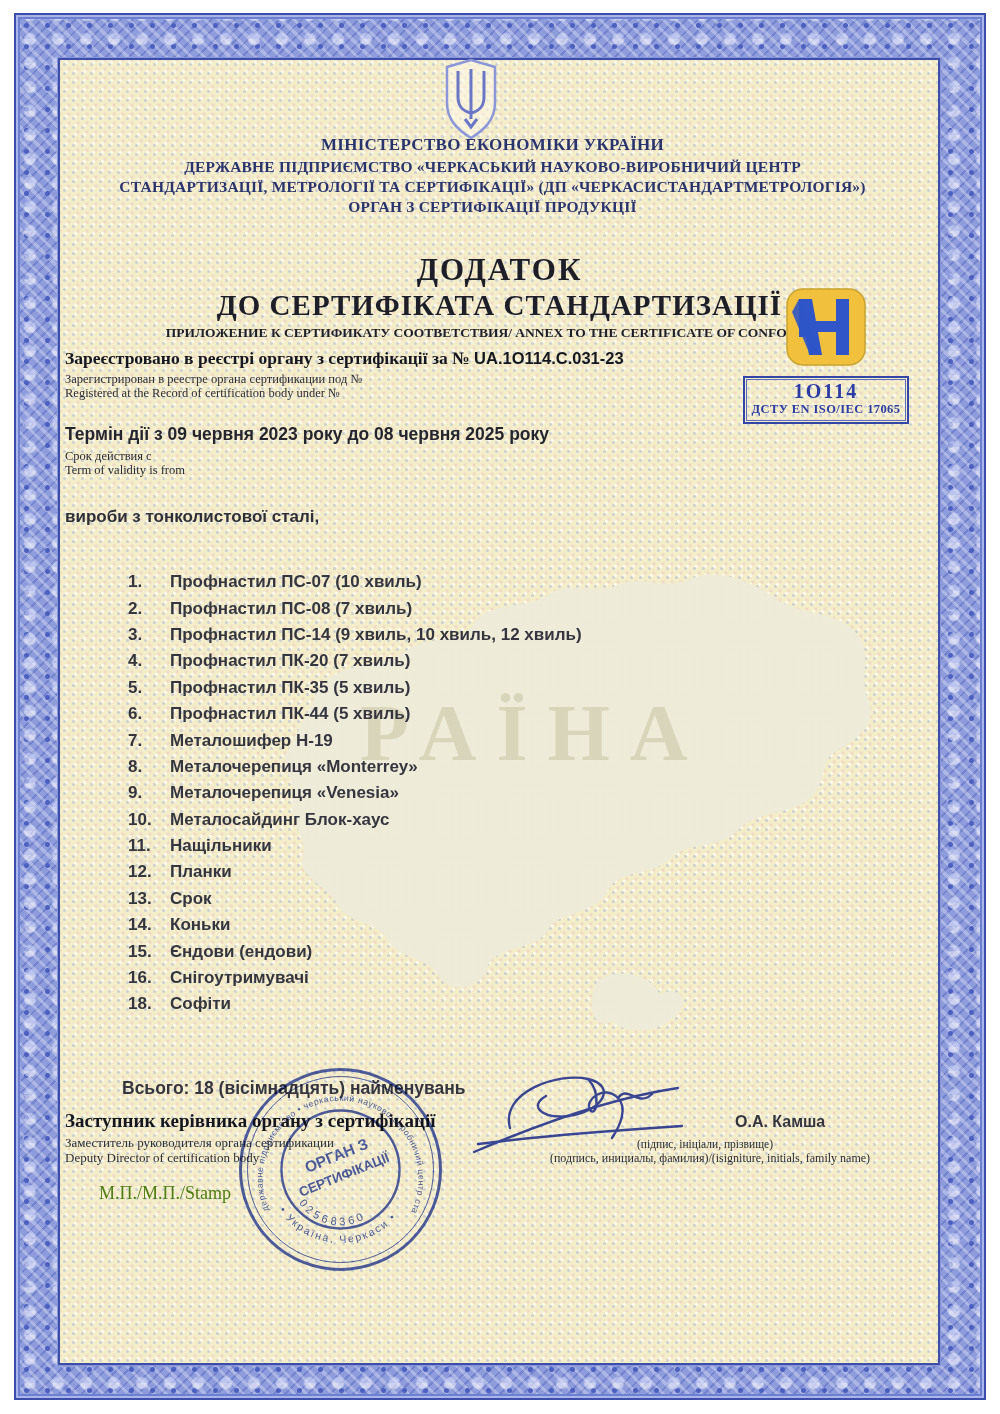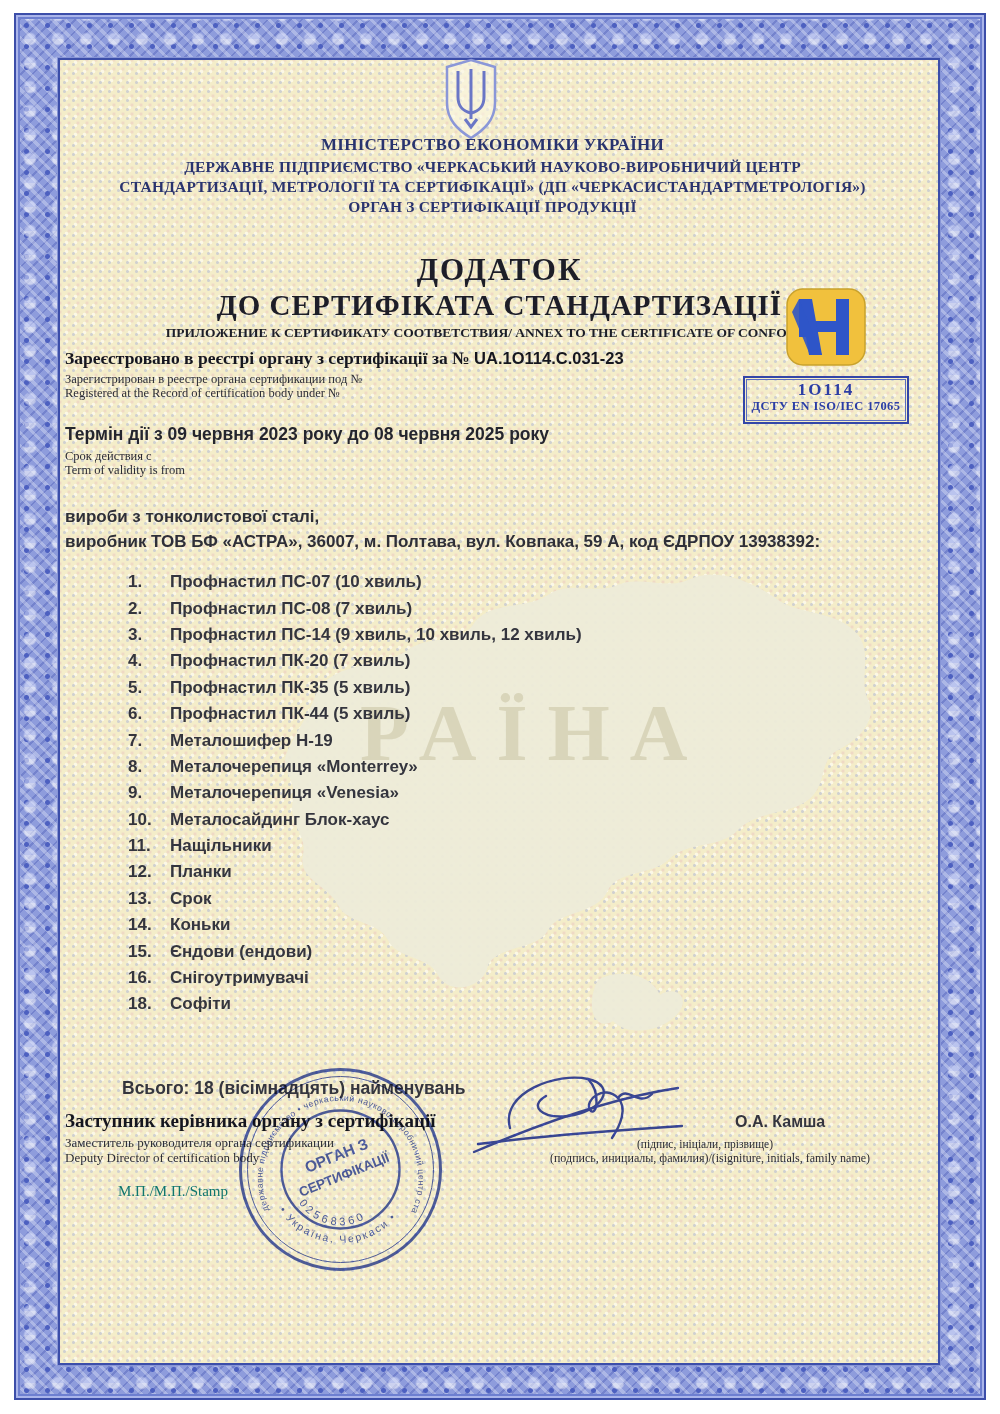--- a/index.html
+++ b/index.html
@@ -45,21 +45,21 @@
   .row{display:flex;height:26.4px;align-items:center;}
   .num{width:42px;font-size:17px;font-weight:bold;color:#34353e;
        font-family:"Liberation Sans","DejaVu Sans",sans-serif;}
   .itext{font-size:17px;font-weight:bold;color:#34353e;
        font-family:"Liberation Sans","DejaVu Sans",sans-serif;}
   .signhdr{font-size:19px;font-weight:bold;color:#15161f;}
   .signsub{font-size:13px;color:#2b2c35;line-height:14.5px;}
   .acc-box{position:absolute;left:743px;top:376px;width:162px;height:44px;
     border:2px solid #3346a8;box-shadow:inset 0 0 0 1px #f4edc9, inset 0 0 0 2px #5b6cc0;
     text-align:center;color:#2b3da5;z-index:3;}
-  .acc-code{font-size:17px;font-weight:bold;letter-spacing:2px;margin-top:2px;}
+  .acc-code{font-size:20px;font-weight:bold;letter-spacing:2px;margin-top:2px;}
   .acc-std{font-size:12.5px;font-weight:bold;letter-spacing:.4px;margin-top:-1px;}
   .wm-text{font-size:80px;font-weight:bold;letter-spacing:20px;
     color:rgba(200,194,162,.55);font-family:"Liberation Serif",serif;}
   .z2{z-index:2;} .z3{z-index:3;} .z4{z-index:4;}
 </style>
 </head>
 <body>
 
 <div class="page">
   <div class="frame"></div>
@@ -127,21 +127,20 @@
   </div>
 
   <div class="abs z3" style="left:65px;top:424px;width:700px;">
     <div class="valmain sans">Термін дії з 09 червня 2023 року  до  08 червня 2025 року</div>
     <div class="regsub serif" style="margin-top:4px">Срок действия с</div>
     <div class="regsub serif">Term of validity is from</div>
   </div>
 
   <div class="abs z3" style="left:65px;top:507px;width:840px;">
     <div class="prodline sans">вироби з тонколистової сталі,</div>
-    <div class="prodline sans" style="margin-top:5px">виробник ТОВ БФ «АСТРА», 36007, м. Полтава, вул. Ковпака, 59 А, код ЄДРПОУ 13938392:</div>
   </div>
 
   <div class="list">
     <div class="row">
         <span class="num">1.</span>
         <span class="itext">Профнастил  ПС-07 (10 хвиль)</span>
       </div>
     <div class="row">
         <span class="num">2.</span>
         <span class="itext">Профнастил  ПС-08 (7 хвиль)</span>
@@ -208,21 +207,21 @@
       </div>
   </div>
 
   <div class="abs z3 itext" style="left:122px;top:1078px;font-size:17.5px;">Всього: 18 (вісімнадцять) найменувань</div>
 
   <div class="abs z3" style="left:65px;top:1110px;width:420px;">
     <div class="signhdr serif">Заступник керівника органу з сертифікації</div>
     <div class="signsub serif" style="margin-top:4px">Заместитель руководителя органа сертификации</div>
     <div class="signsub serif">Deputy Director of certification body</div>
   </div>
-  <div class="abs z3 serif" style="left:118px;top:1183px;font-size:15px;color:#0f766e;">М.П./М.П./Stamp</div>
+  <div class="abs z3 serif" style="left:99px;top:1183px;font-size:18px;color:#4d7c0f;">М.П./М.П./Stamp</div>
 
   <svg class="abs z4" style="left:470px;top:1066px;mix-blend-mode:multiply;" width="230" height="95" viewBox="0 0 230 95">
     <g stroke="#2c3db0" stroke-width="2.4" fill="none" opacity=".92" stroke-linecap="round">
       <path d="M4,86 C60,62 140,32 208,22"></path>
       <path d="M8,78 C70,70 150,64 212,60"></path>
       <path d="M40,62 C30,26 88,6 118,13 C148,20 132,46 98,50 C72,53 58,40 76,30"></path>
       <path d="M118,13 C132,28 126,52 120,44 C114,34 134,18 148,32 C158,42 150,60 142,72"></path>
       <path d="M148,32 C158,18 168,42 182,28"></path>
     </g>
   </svg>

